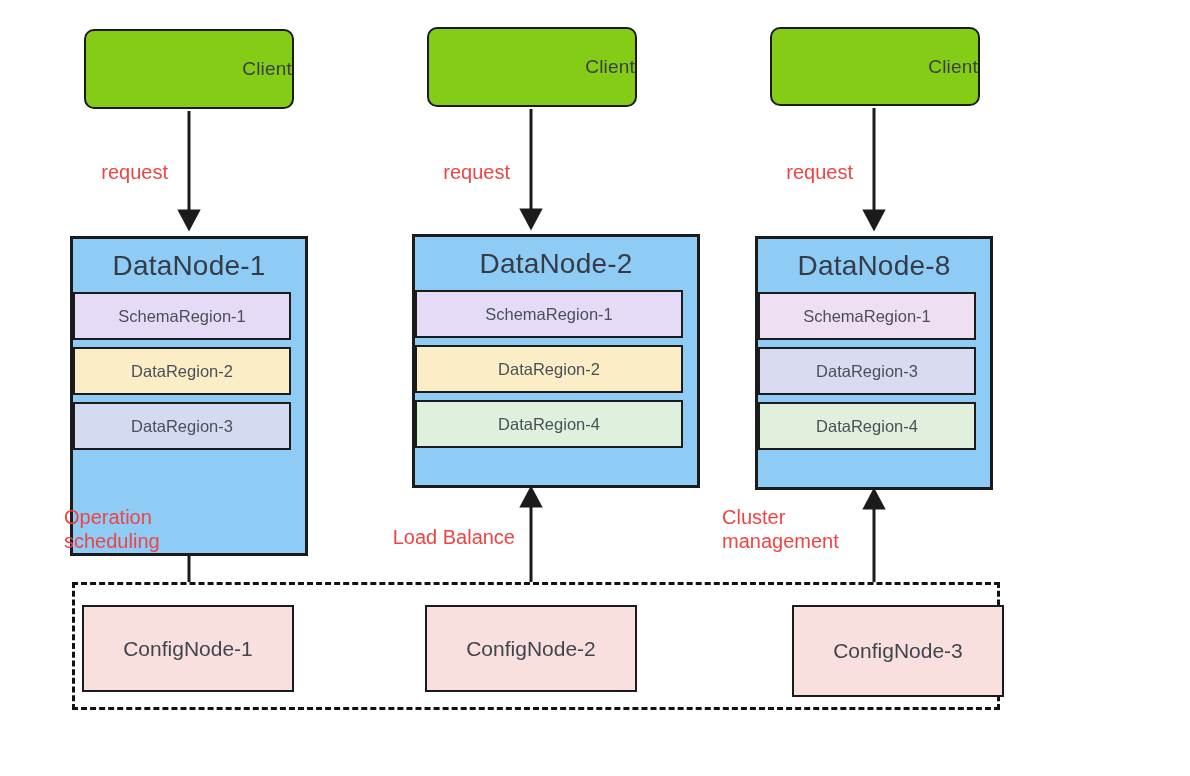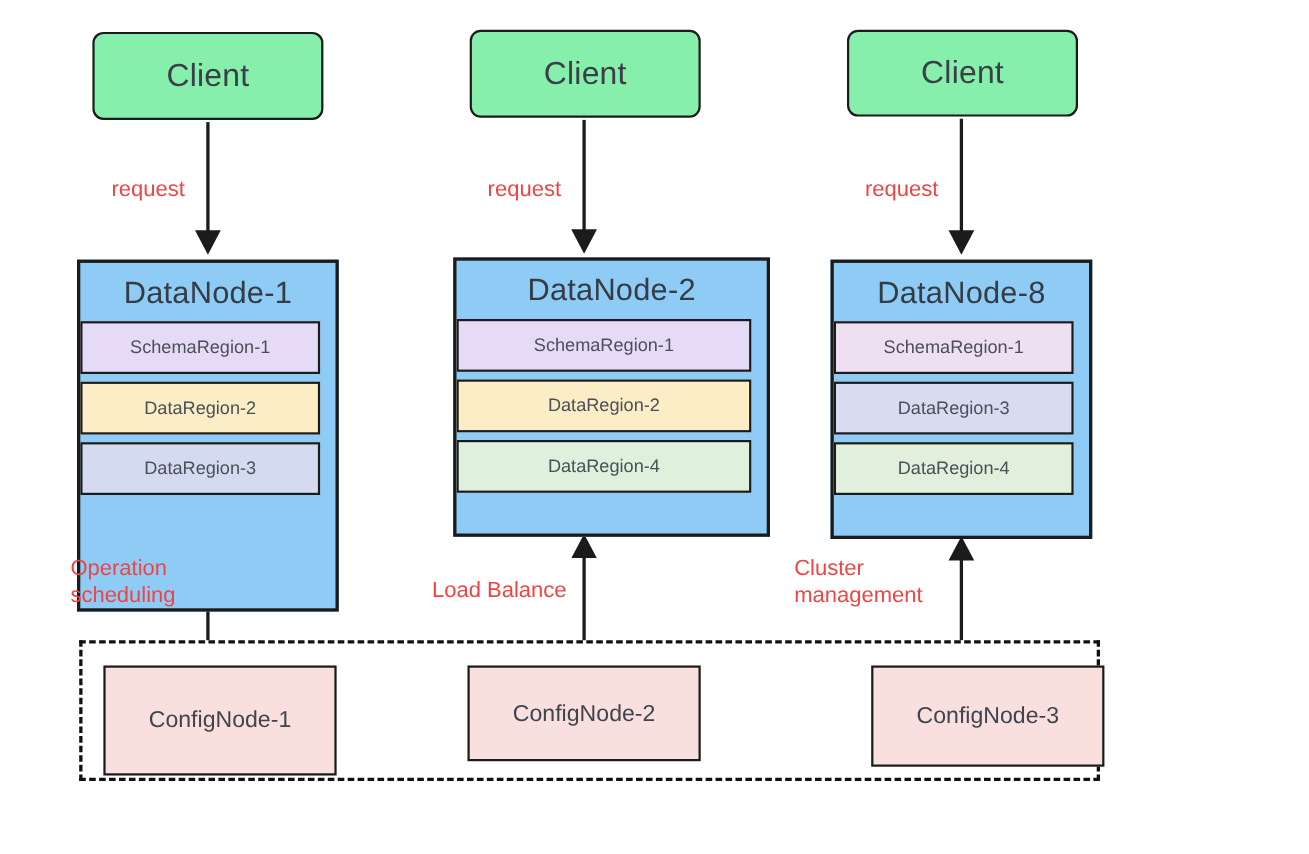--- a/index.html
+++ b/index.html
@@ -21,27 +21,27 @@
     left: 0; top: 0;
     width: 1190px;
     height: 776px;
   }
 
   
   .abs { position: absolute; box-sizing: border-box; }
 
   
   .client-box {
-    background: #86efac;
+    background: #84cc16;
     border: 2.5px solid #1b1b1b;
     border-radius: 10px;
     display: flex;
     align-items: center;
-    justify-content: center;
-    font-size: 29px;
+    justify-content: flex-end;
+    font-size: 19px;
     color: #3b4048;
     letter-spacing: 0.2px;
   }
 
   
   .datanode-box {
     background: #8ecbf5;
     border: 3px solid #1b1b1b;
     display: flex;
     flex-direction: column;
@@ -187,21 +187,21 @@
   <div class="edge-label" style="left:64px; top:505px; width:120px;">Operation
 scheduling</div>
 
   <div class="edge-label" style="left:722px; top:505px; width:140px;">Cluster
 management</div>
 
   <div class="edge-label right-align" style="left:355px; top:525px; width:160px;">Load Balance</div>
 
   <div class="abs config-container" style="left:72px; top:582px; width:928px; height:128px;"></div>
 
-  <div class="abs confignode-box" style="left:82px; top:605px; width:212px; height:100px;margin-left:12px;">
+  <div class="abs confignode-box" style="left:82px; top:605px; width:212px; height:87px;">
     <span>ConfigNode-1</span>
   </div>
 
   <div class="abs confignode-box" style="left:425px; top:605px; width:212px; height:87px;">
     <span>ConfigNode-2</span>
   </div>
 
   <div class="abs confignode-box" style="left:768px; top:605px; width:212px; height:92px;margin-left:24px;">
     <span>ConfigNode-3</span>
   </div>

